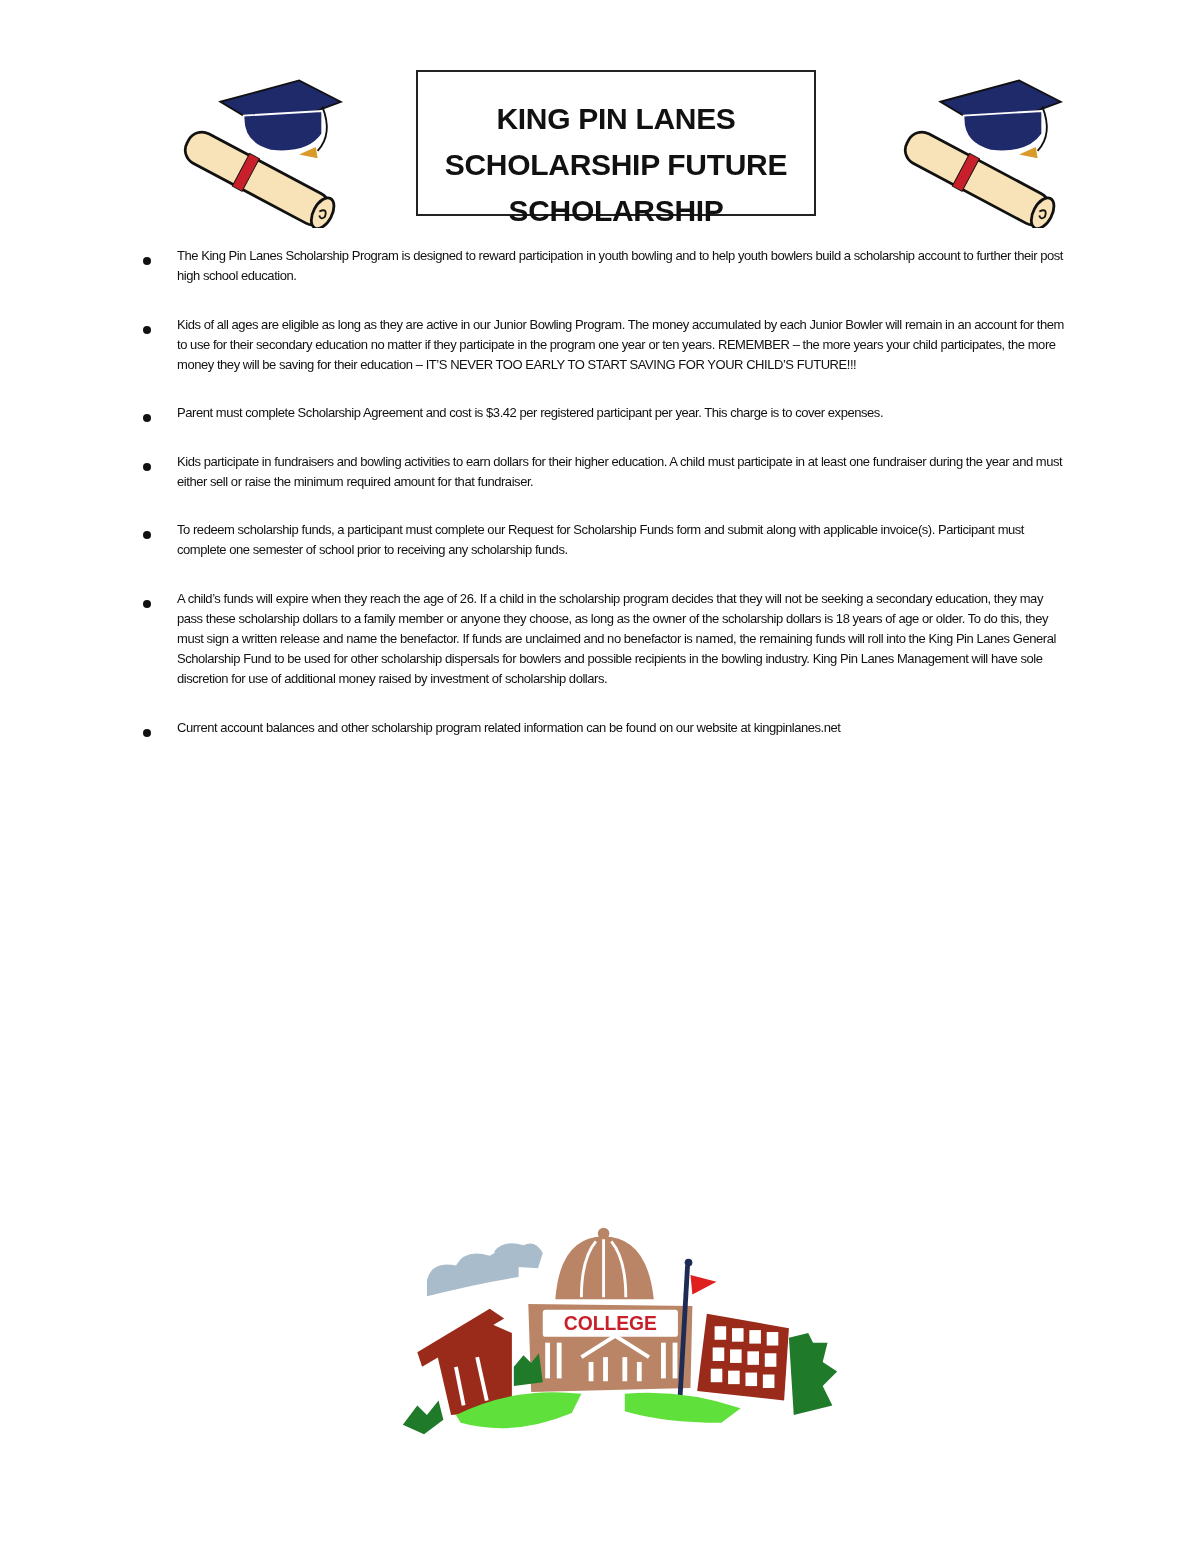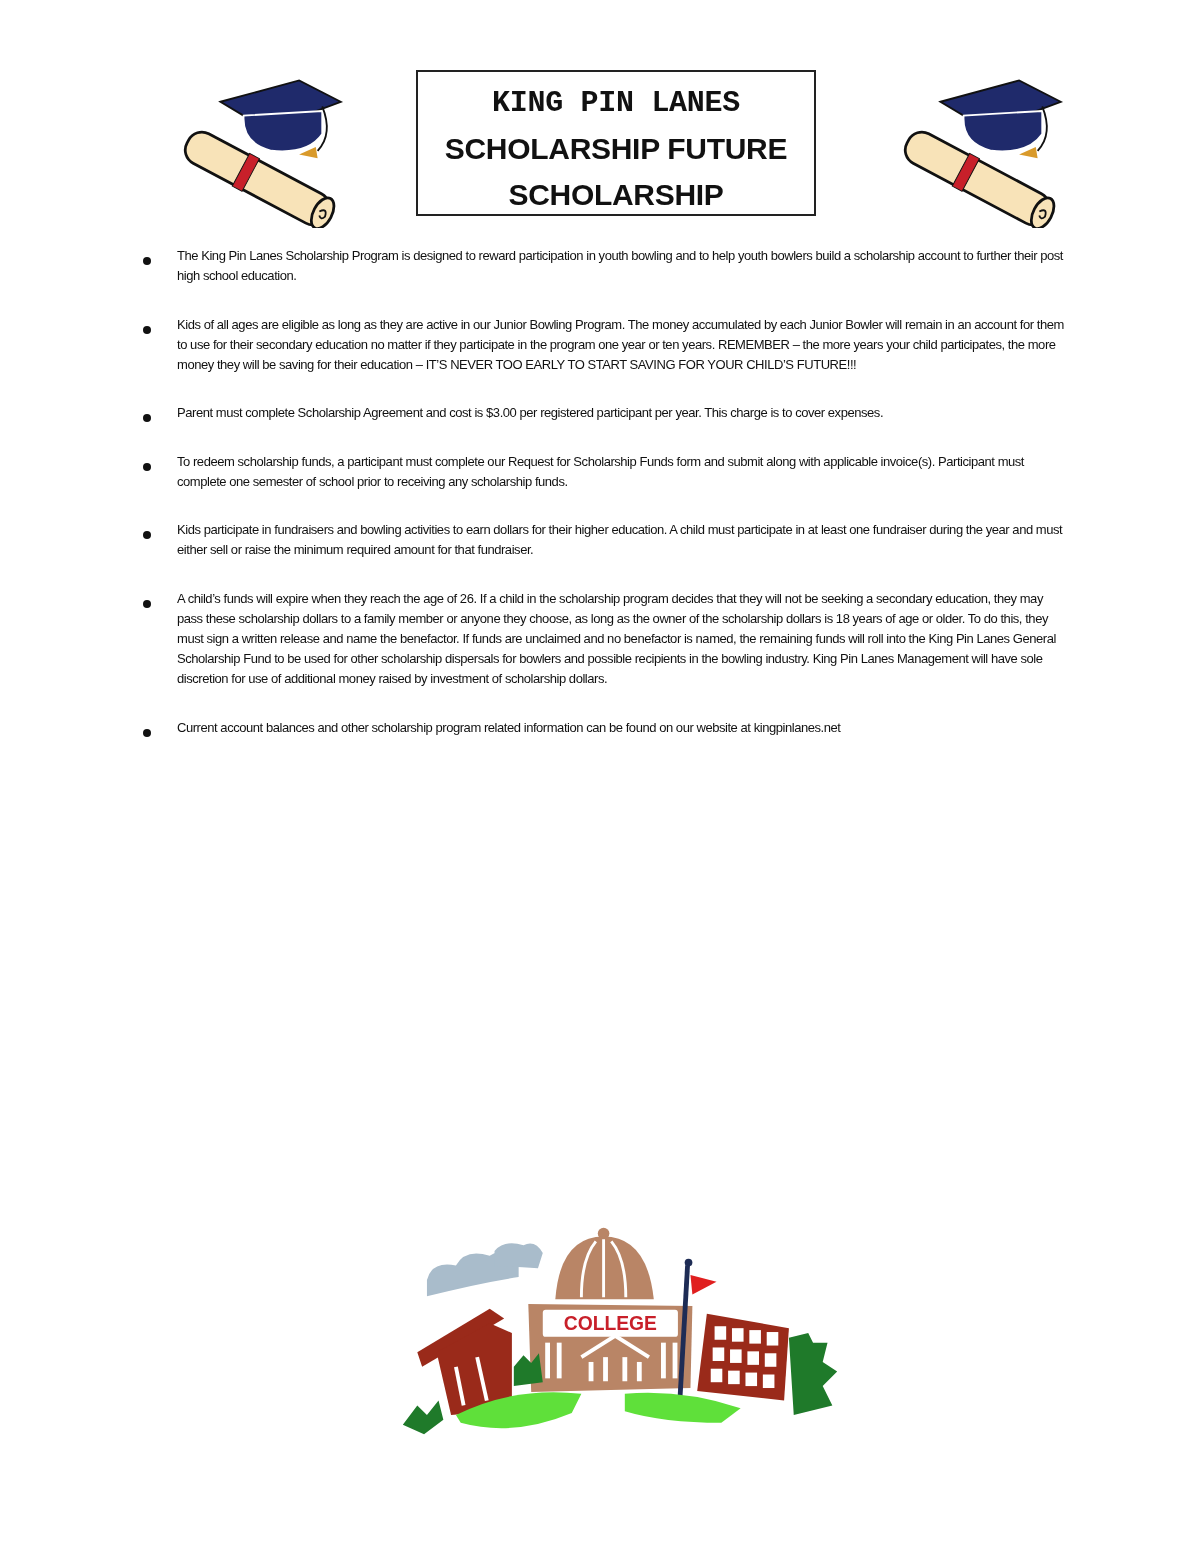--- a/index.html
+++ b/index.html
@@ -4,21 +4,21 @@
 <style>
   html, body { margin: 0; padding: 0; background: #ffffff; }
   body { width: 1200px; height: 1552px; position: relative; overflow: hidden;
          font-family: "Liberation Sans", "DejaVu Sans", sans-serif; color: #111; }
   .page { position: absolute; left: 0; top: 0; width: 1200px; height: 1552px; }
 
   .title-box { position: absolute; left: 416px; top: 70px; width: 400px; height: 146px;
                border: 2px solid #222; box-sizing: border-box; text-align: center; }
   .title-line { display: block; font-weight: bold; font-size: 30px; line-height: 46px;
                 font-family: "Liberation Sans", sans-serif; letter-spacing: -0.3px; }
-  .title-box .t1 { margin-top: 8px; font-family: Liberation Mono, monospace; }
+  .title-box .t1 { margin-top: 24px; }
 
   .cap-left { position: absolute; left: 165px; top: 68px; width: 185px; height: 160px; }
   .cap-right { position: absolute; left: 885px; top: 68px; width: 185px; height: 160px; }
 
   .bullets { position: absolute; left: 140px; top: 246px; width: 930px; margin: 0; padding: 0; list-style: none; }
   .bullet { position: relative; padding-left: 37px; font-size: 13px; line-height: 20px;
             margin-bottom: 28.6px; letter-spacing: -0.45px; }
   .bullet .dot { position: absolute; left: 3px; top: 11px; width: 8px; height: 8px; border-radius: 50%; background: #111; }
 
   .college { position: absolute; left: 395px; top: 1222px; width: 450px; height: 222px; }
@@ -64,29 +64,29 @@
     <li class="bullet">
       <span class="dot"></span>
       <span>The King Pin Lanes Scholarship Program is designed to reward participation in youth bowling and to help youth bowlers build a scholarship account to further their post high school education.</span>
     </li>
     <li class="bullet">
       <span class="dot"></span>
       <span>Kids of all ages are eligible as long as they are active in our Junior Bowling Program. The money accumulated by each Junior Bowler will remain in an account for them to use for their secondary education no matter if they participate in the program one year or ten years. REMEMBER – the more years your child participates, the more money they will be saving for their education – IT’S NEVER TOO EARLY TO START SAVING FOR YOUR CHILD’S FUTURE!!!</span>
     </li>
     <li class="bullet">
       <span class="dot"></span>
-      <span>Parent must complete Scholarship Agreement and cost is $3.00 per registered participant per year. This charge is to cover expenses.</span>
+      <span>Parent must complete Scholarship Agreement and cost is $3.42 per registered participant per year. This charge is to cover expenses.</span>
+    </li>
+    <li class="bullet">
+      <span class="dot"></span>
+      <span>Kids participate in fundraisers and bowling activities to earn dollars for their higher education. A child must participate in at least one fundraiser during the year and must either sell or raise the minimum required amount for that fundraiser.</span>
     </li>
     <li class="bullet">
       <span class="dot"></span>
       <span>To redeem scholarship funds, a participant must complete our Request for Scholarship Funds form and submit along with applicable invoice(s). Participant must complete one semester of school prior to receiving any scholarship funds.</span>
-    </li>
-    <li class="bullet">
-      <span class="dot"></span>
-      <span>Kids participate in fundraisers and bowling activities to earn dollars for their higher education. A child must participate in at least one fundraiser during the year and must either sell or raise the minimum required amount for that fundraiser.</span>
     </li>
     <li class="bullet">
       <span class="dot"></span>
       <span>A child’s funds will expire when they reach the age of 26. If a child in the scholarship program decides that they will not be seeking a secondary education, they may pass these scholarship dollars to a family member or anyone they choose, as long as the owner of the scholarship dollars is 18 years of age or older. To do this, they must sign a written release and name the benefactor. If funds are unclaimed and no benefactor is named, the remaining funds will roll into the King Pin Lanes General Scholarship Fund to be used for other scholarship dispersals for bowlers and possible recipients in the bowling industry. King Pin Lanes Management will have sole discretion for use of additional money raised by investment of scholarship dollars.</span>
     </li>
     <li class="bullet">
       <span class="dot"></span>
       <span>Current account balances and other scholarship program related information can be found on our website at kingpinlanes.net</span>
     </li>
   </ul>

